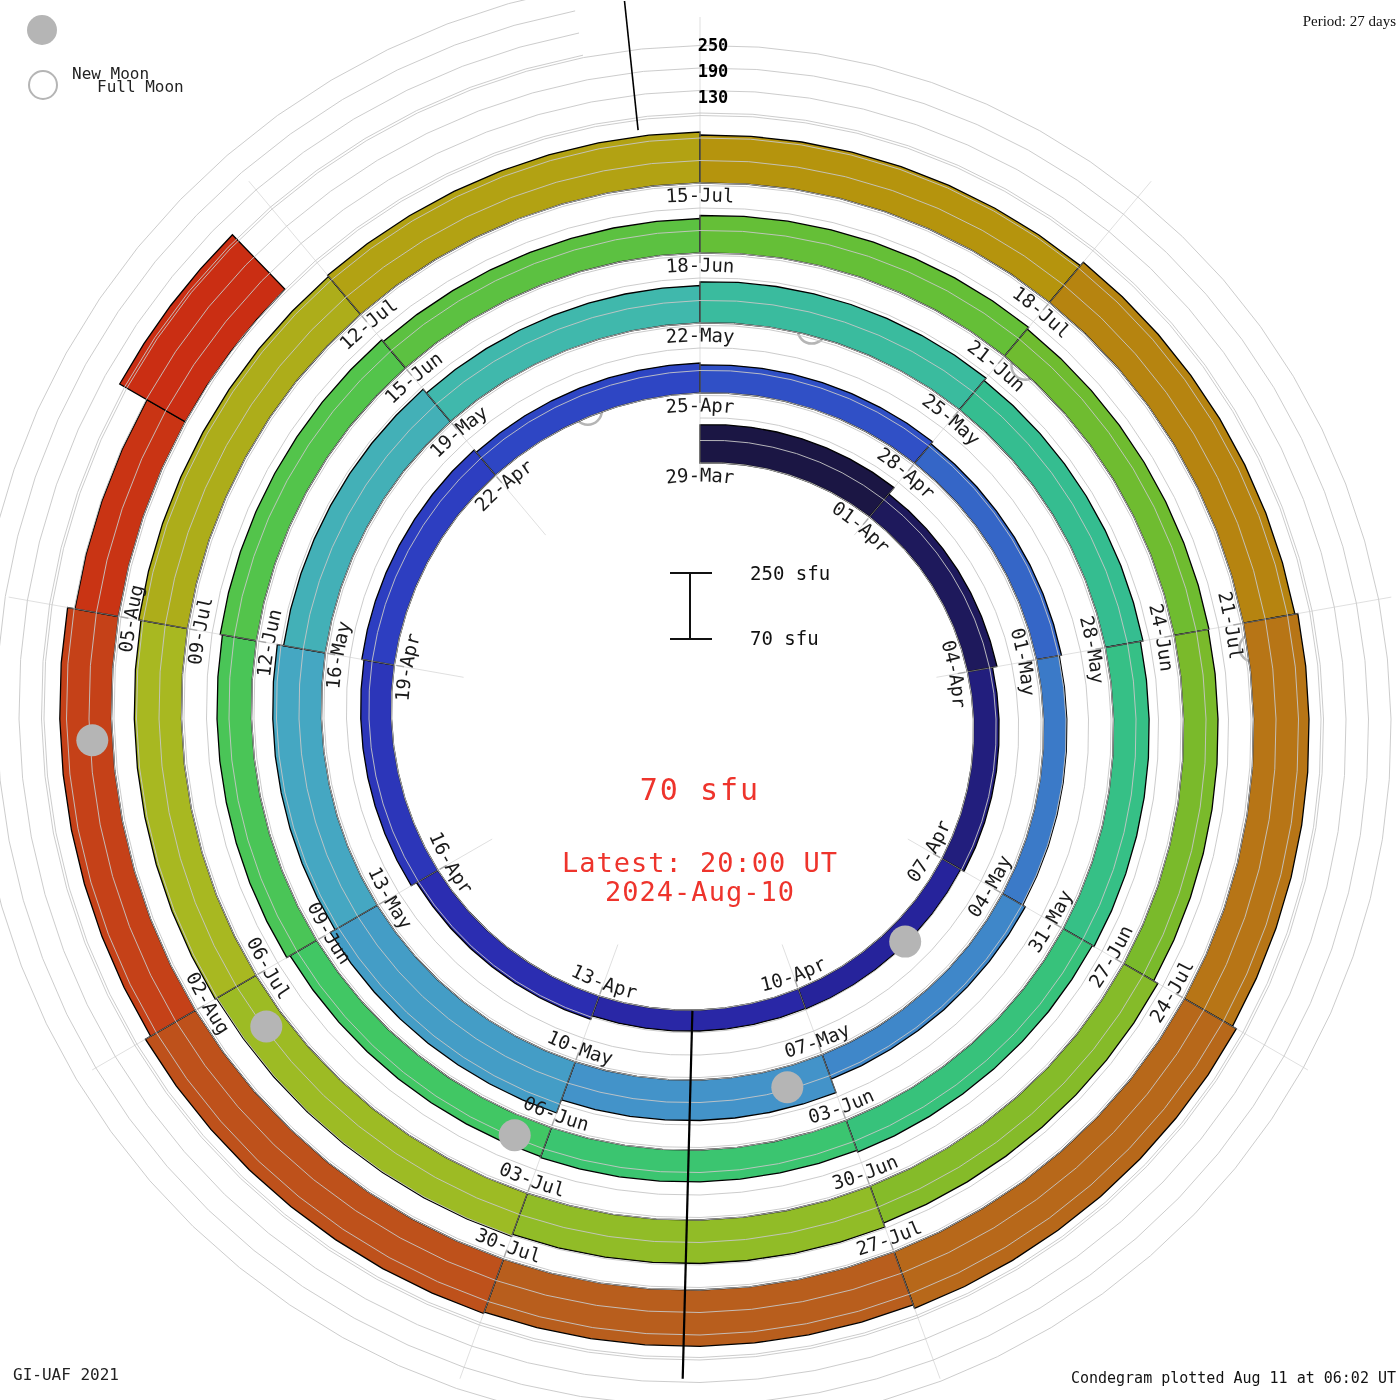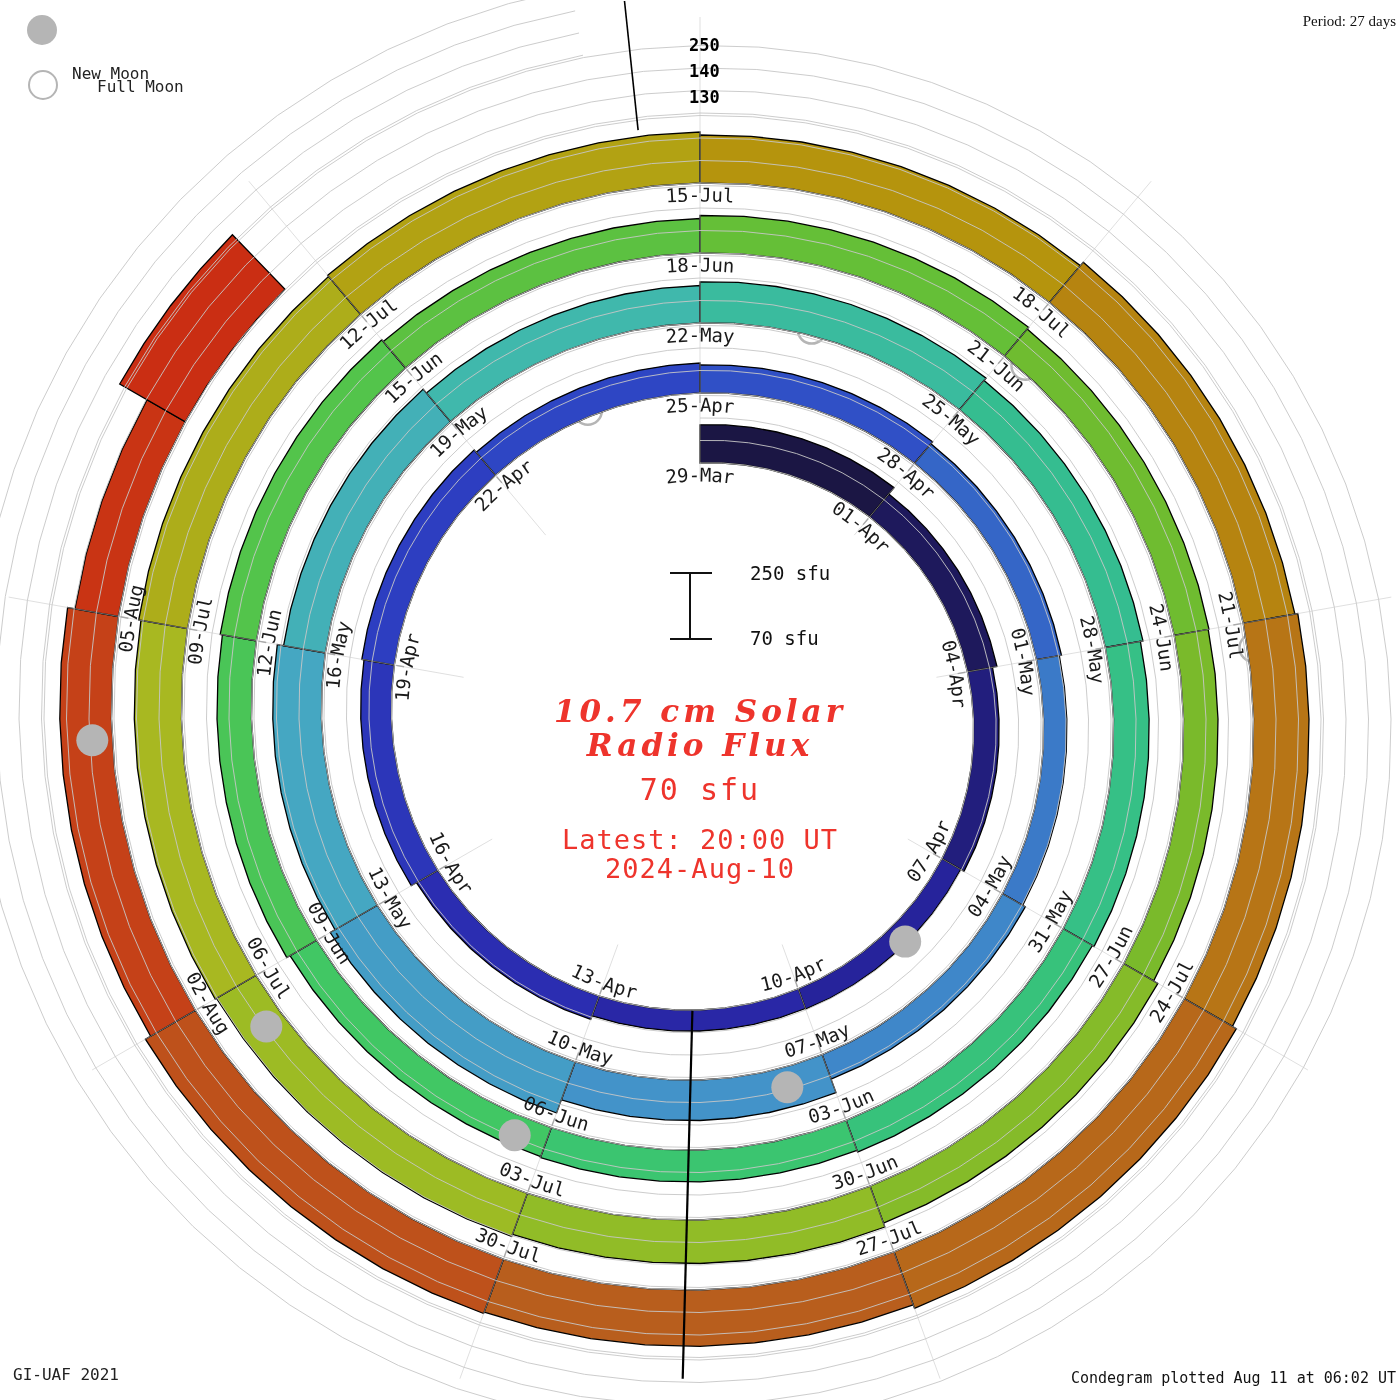--- a/index.html
+++ b/index.html
@@ -13,37 +13,37 @@
   #legend-new-circle{left:27px;top:15px;width:30px;height:30px;background:#b5b5b5;}
   #legend-full-circle{left:28px;top:70px;width:26px;height:26px;border:2px solid #b5b5b5;background:#fff;}
   .legend-label{position:absolute;font-size:16px;color:#222;}
   #legend-new-label{left:72px;top:20px;margin-top:44px;}
   #legend-full-label{left:72px;top:77px;margin-left:25px;}
   
   #period-label{right:4px;top:13px;font-size:15px;color:#111;font-family:Liberation Serif, serif;}
   #footer-left{left:13px;top:1365px;font-size:16px;color:#222;}
   #footer-right{right:4px;top:1369px;font-size:15px;color:#111;}
   
-  .axis-tick{position:absolute;left:689px;width:48px;
+  .axis-tick{position:absolute;left:689px;width:48px;text-align:center;
              font-size:17px;font-weight:bold;color:#000;}
   
   .sb-line{position:absolute;background:#111;}
   #sb-vert{left:689px;top:573px;width:2px;height:67px;}
   #sb-captop{left:670px;top:572px;width:42px;height:2px;}
   #sb-capbot{left:670px;top:638px;width:42px;height:2px;}
   .sb-label{position:absolute;left:750px;font-size:19px;color:#111;}
   #sb-top-label{top:562px;}
   #sb-bot-label{top:627px;}
   
   .center-block{position:absolute;left:420px;width:560px;text-align:center;}
   #center-title{top:694px;font-family:"DejaVu Serif","Liberation Serif",serif;
                 font-style:italic;font-weight:700;font-size:31px;line-height:34px;
                 letter-spacing:4px;color:#ee342c;}
   #center-value{top:772px;font-size:30px;letter-spacing:2px;color:#ee342c;}
-  #center-latest{top:825px;font-size:27px;line-height:29px;letter-spacing:1px;color:#ee342c;}
+  #center-latest{top:848px;font-size:27px;line-height:29px;letter-spacing:1px;color:#ee342c;}
 </style>
 </head>
 <body>
 
 <div id="stage">
 
   <svg id="chart" width="1400" height="1400" viewBox="0 0 1400 1400">
       <circle cx="587.8" cy="410.7" r="14" fill="none" stroke="#b5b5b5" stroke-width="2.5"></circle>
       <circle cx="811.7" cy="329.6" r="14" fill="none" stroke="#b5b5b5" stroke-width="2.5"></circle>
       <circle cx="1025.5" cy="365.8" r="14" fill="none" stroke="#b5b5b5" stroke-width="2.5"></circle>
@@ -425,32 +425,28 @@
   <div class="legend-circle" id="legend-new-circle"></div>
   <div class="legend-label txt" id="legend-new-label">New Moon</div>
   <div class="legend-circle" id="legend-full-circle"></div>
   <div class="legend-label txt" id="legend-full-label">Full Moon</div>
 
   <div class="abs txt" id="period-label">Period: 27 days</div>
   <div class="abs txt" id="footer-left">GI-UAF 2021</div>
   <div class="abs txt" id="footer-right">Condegram plotted Aug 11 at 06:02 UT</div>
 
   <div class="axis-tick" style="top:35px;">250</div>
-  <div class="axis-tick" style="top:61px;">140</div>
+  <div class="axis-tick" style="top:61px;">190</div>
   <div class="axis-tick" style="top:87px;">130</div>
 
   <div class="sb-line" id="sb-vert"></div>
   <div class="sb-line" id="sb-captop"></div>
   <div class="sb-line" id="sb-capbot"></div>
   <div class="sb-label txt" id="sb-top-label">250 sfu</div>
   <div class="sb-label txt" id="sb-bot-label">70 sfu</div>
 
-  <div class="center-block" id="center-title">
-    <div>10.7 cm Solar</div>
-    <div>Radio Flux</div>
-  </div>
   <div class="center-block txt" id="center-value">70 sfu</div>
   <div class="center-block" id="center-latest">
     <div>Latest: 20:00 UT</div>
     <div>2024-Aug-10</div>
   </div>
 
 </div>
 
 </body></html>

